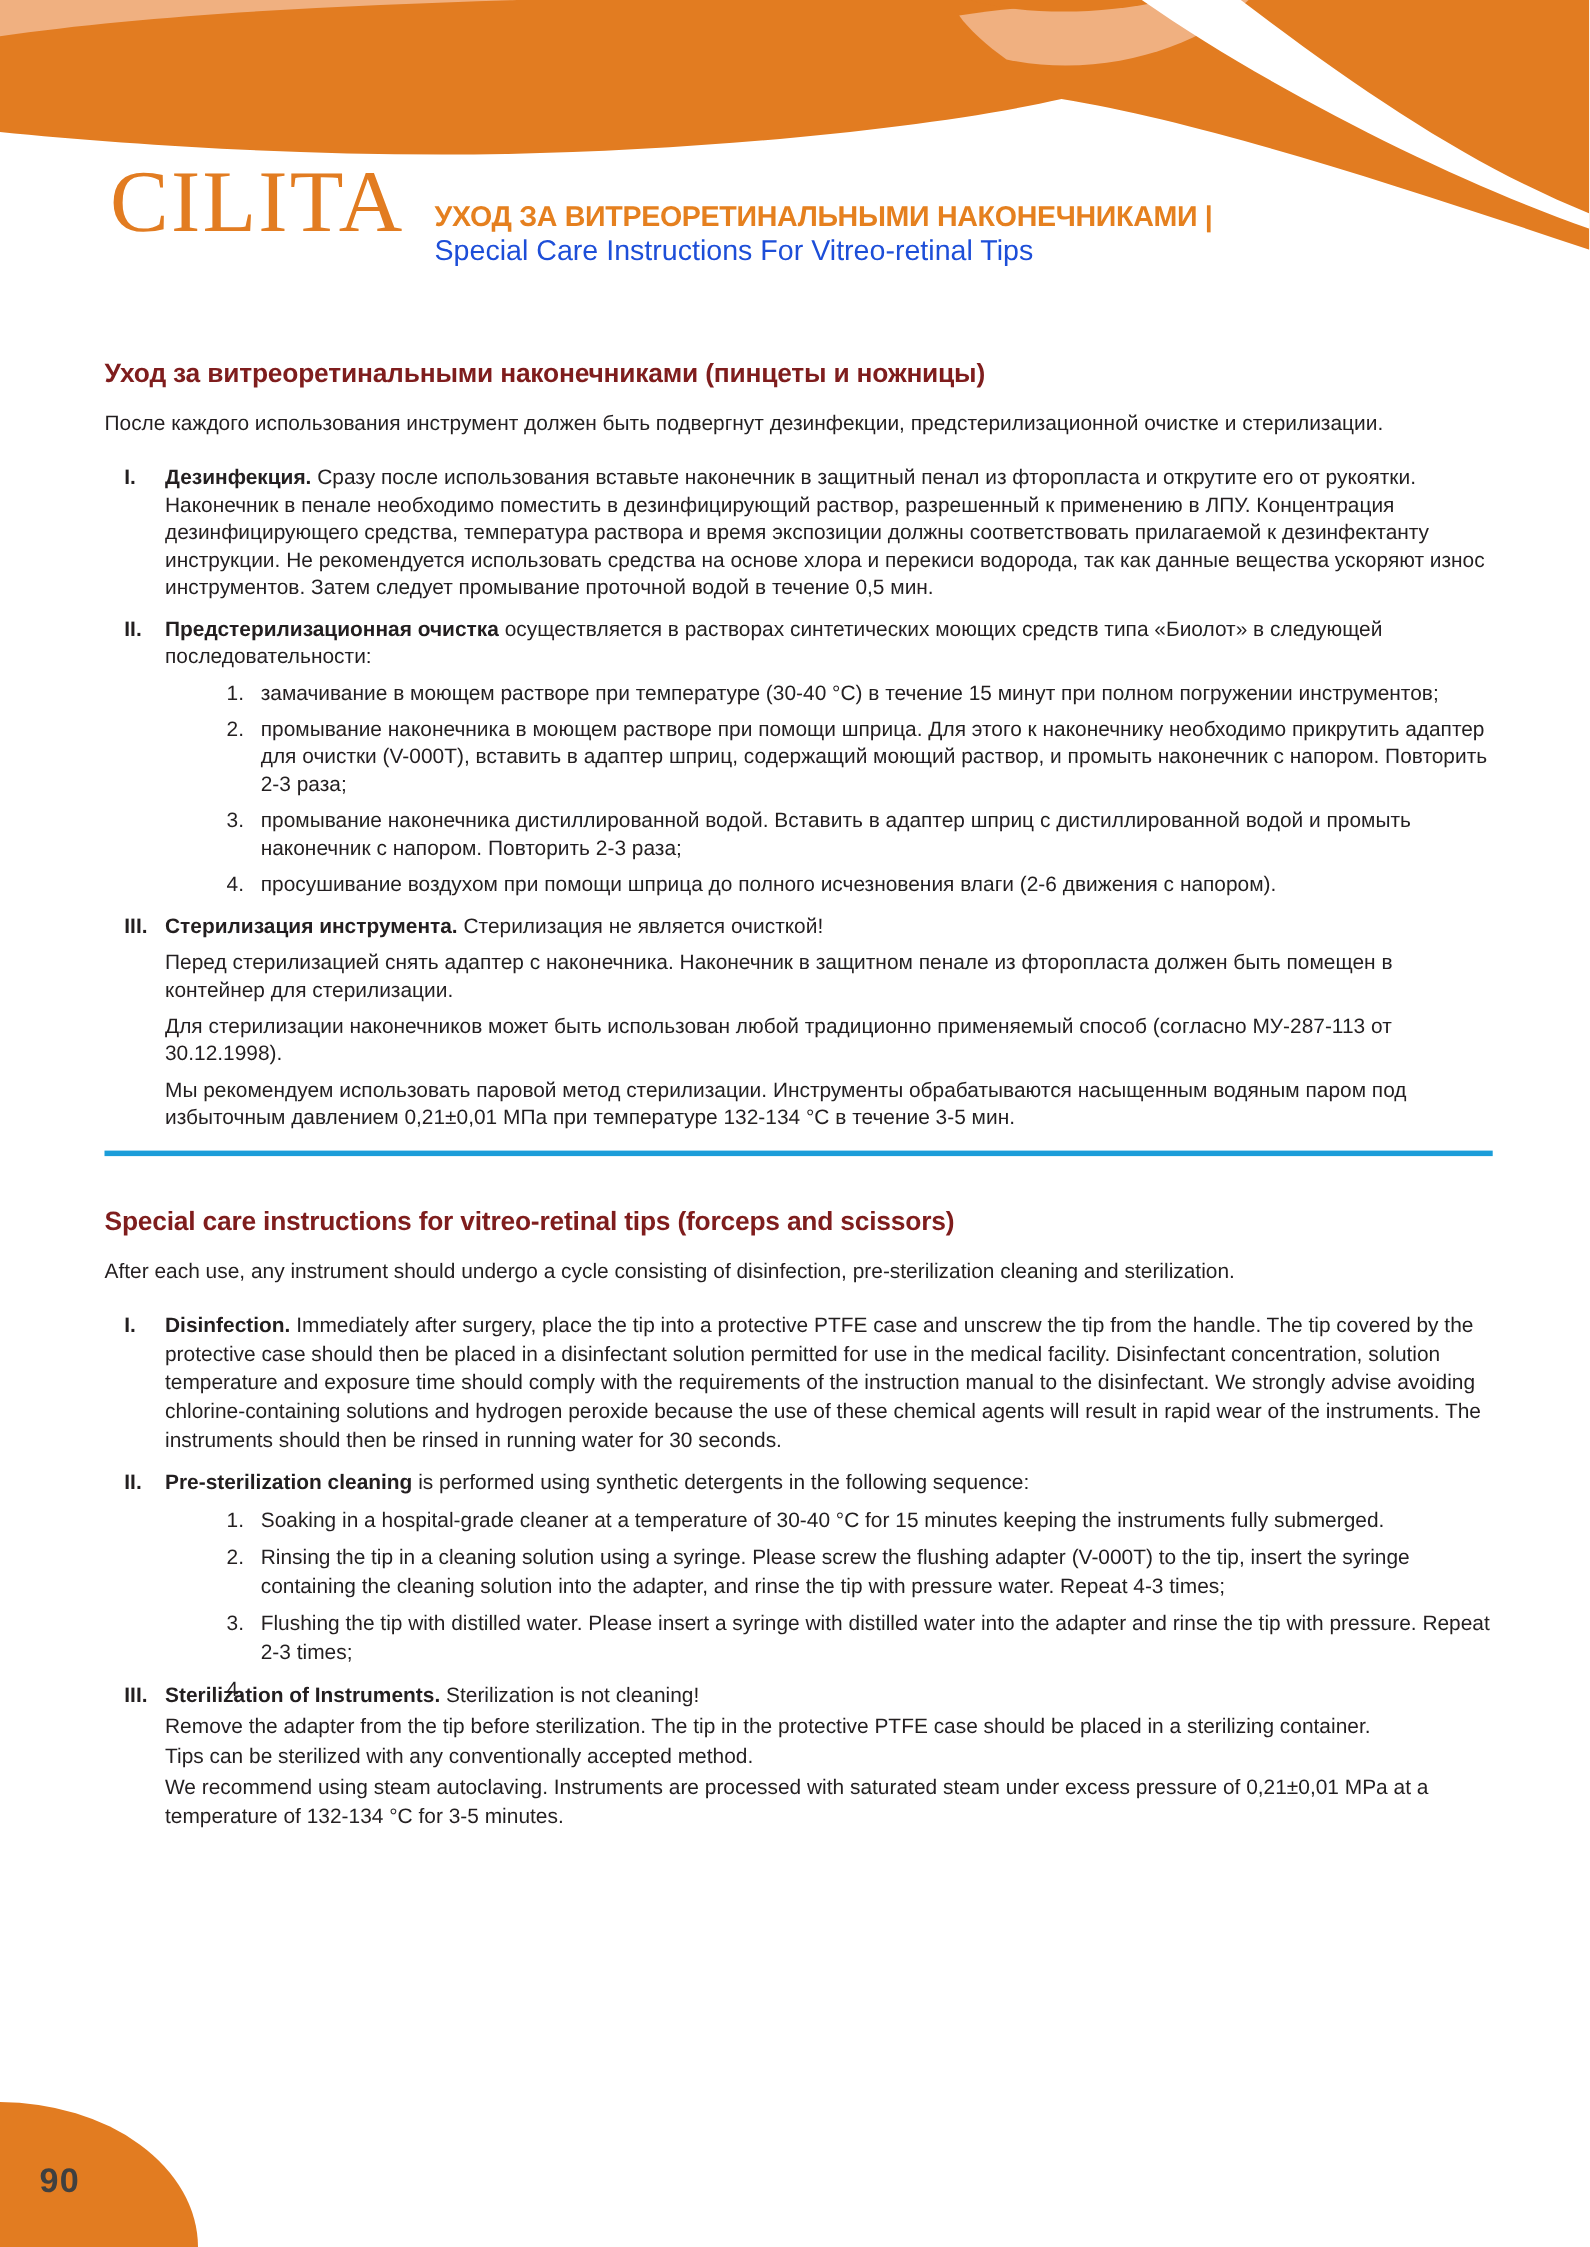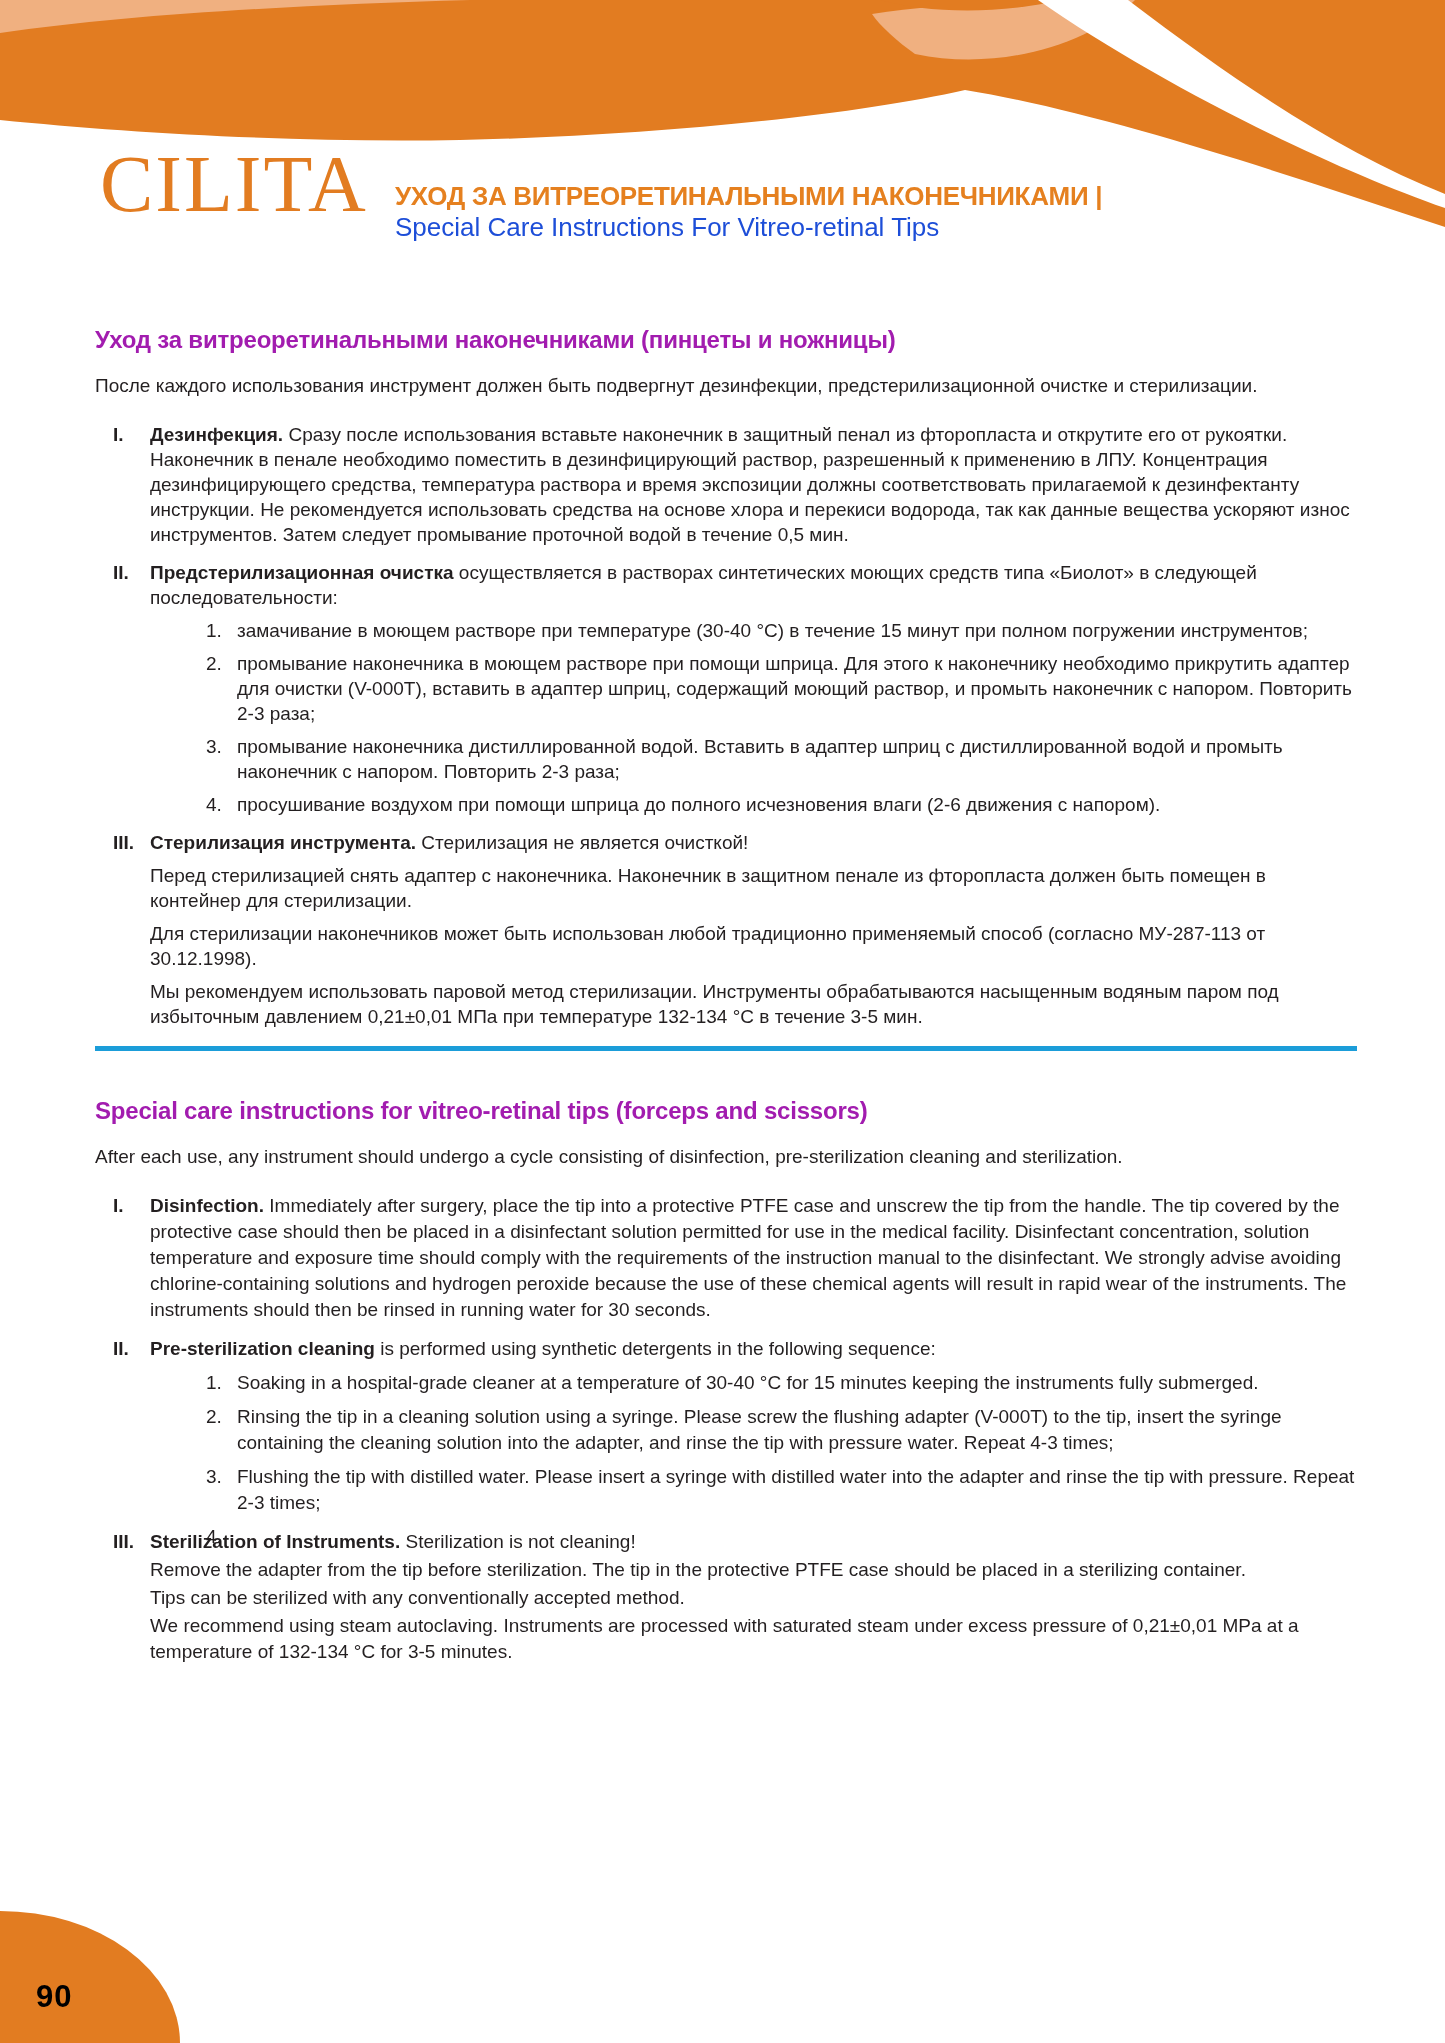--- a/index.html
+++ b/index.html
@@ -11,21 +11,21 @@
   .logo {
     position:absolute; left:100px; top:144px;
     font-family:"Liberation Serif", serif; font-size:80px; line-height:80px;
     color:#e27c21; letter-spacing:2px; font-weight:normal;
   }
   .titles { position:absolute; left:395px; top:180px; }
   .title-ru { font-weight:bold; font-size:26px; line-height:32px; color:#e5801f; letter-spacing:-0.3px; }
   .title-en { font-size:26px; line-height:31px; color:#1d4ed8; }
 
   .content { position:absolute; left:95px; top:326px; width:1262px; }
-  .section-heading { font-size:24px; font-weight:bold; margin:0 0 19px 0; letter-spacing:-0.2px; color:#a21caf; }
+  .section-heading { font-size:24px; font-weight:bold; margin:0 0 19px 0; letter-spacing:-0.2px; color:#7f1d1d; }
   .intro { font-size:19px; line-height:25px; margin:0 0 24px 0; }
 
   .roman-item { position:relative; padding-left:55px; font-size:19px; line-height:25px; margin-bottom:13px; }
   #section-en .roman-item { line-height:26px; }
   .roman-num { position:absolute; left:18px; top:0; font-weight:bold; }
   .lead { font-weight:bold; }
 
   .sublist { margin:8px 0 0 0; padding:0; list-style:none; }
   .sub-item { position:relative; padding-left:87px; margin-bottom:8px; }
   .sub-num { position:absolute; left:56px; top:0; }
@@ -34,21 +34,21 @@
   #section-en .para { margin:2px 0 0 0; }
 
   .divider { height:5px; background:#1b9dd9; margin-top:17px; }
   #section-en { display:block; margin-top:46px; }
 
   .page-bubble {
     position:absolute; left:0; bottom:0; width:180px; height:132px;
     background:#e27c21; border-radius:0 180px 0 0 / 0 132px 0 0;
   }
   .page-num {
-    position:absolute; left:36px; top:68px; color:#000000;
+    position:absolute; left:36px; top:54px; color:#404040;
     font-size:31px; font-weight:bold; letter-spacing:1px;
   }
 </style>
 </head>
 <body>
 
 <div class="page">
 
   <svg class="header-svg" width="1445" height="262" viewBox="0 0 1445 262" preserveAspectRatio="none">
     <path id="swoosh-dark" fill="#e27c21" d="M0,0 H1445 V227 C1280,172 1100,112 965,90 C850,116 650,136 460,140 C300,143 130,133 0,120 Z"></path>

